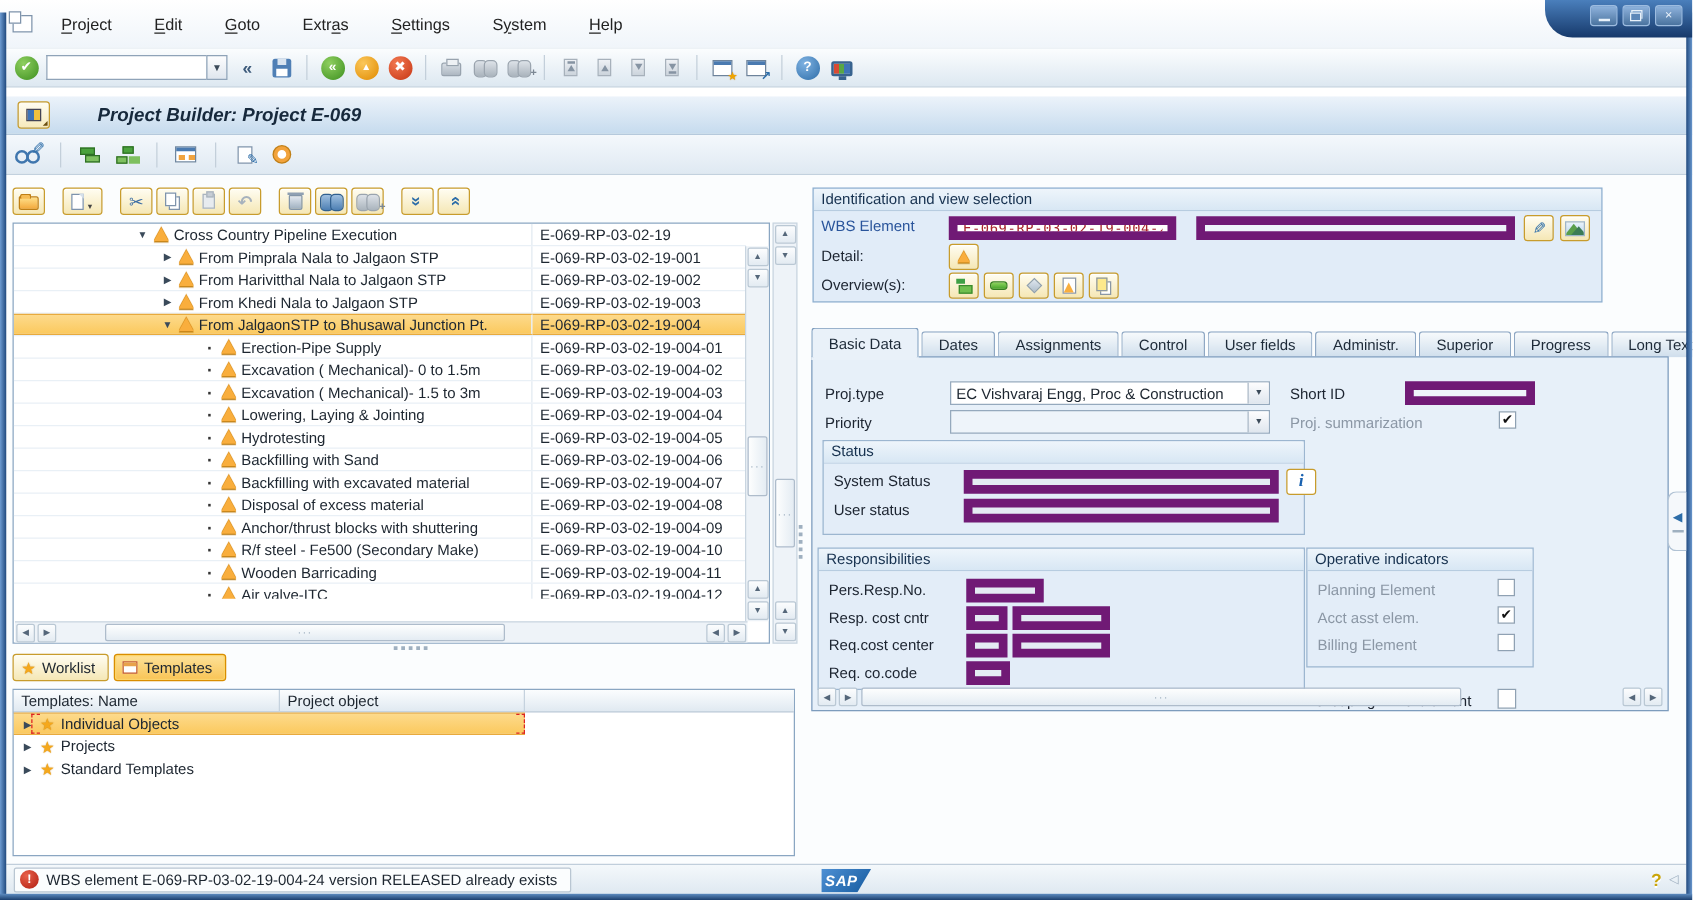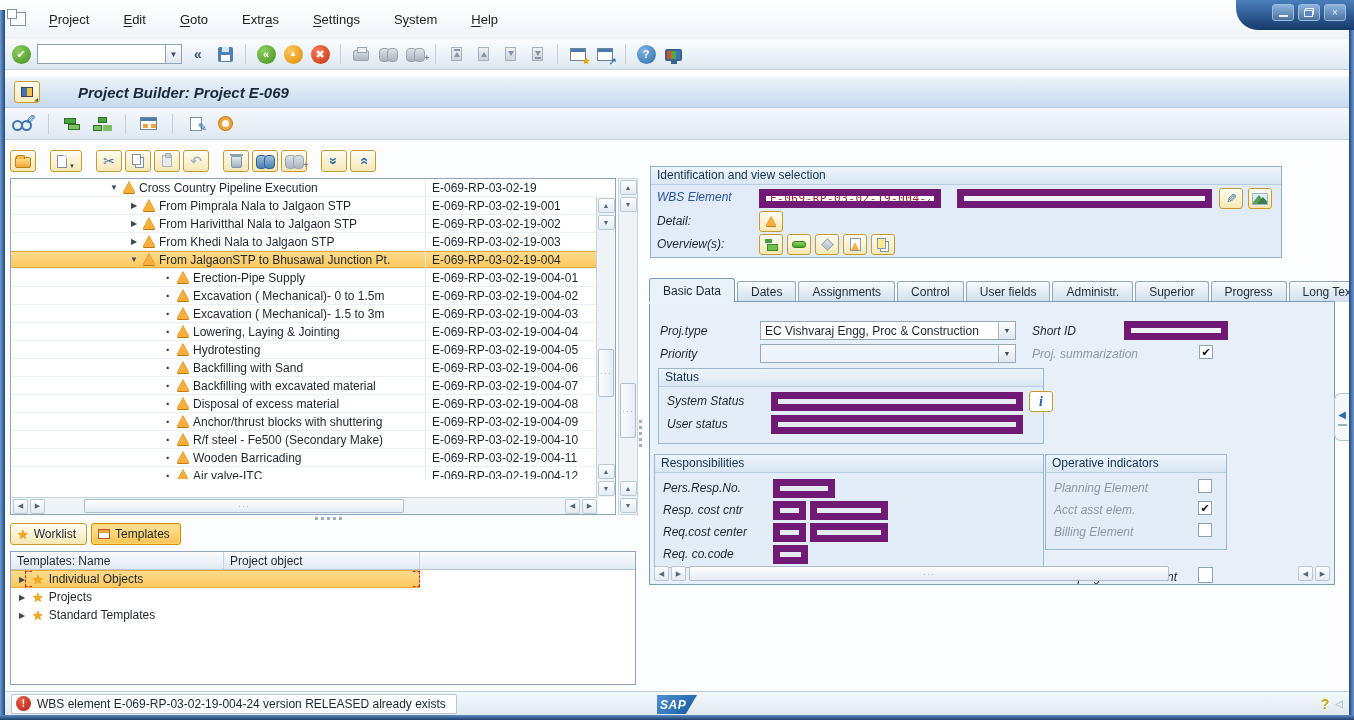--- a/index.html
+++ b/index.html
@@ -156,24 +156,24 @@
   #tmpl-header { display:flex; height:18px; background:linear-gradient(#fbfdfe,#e0e9f1); border-bottom:1px solid #b7c6d5; }
   #tmpl-header .hc1 { width:213px; padding:2px 6px; border-right:1px solid #c5d2de; }
   #tmpl-header .hc2 { width:196px; padding:2px 6px; border-right:1px solid #c5d2de; }
   .tmpl-row { display:flex; align-items:center; height:18px; position:relative; }
   .tmpl-row .lbl { display:flex; align-items:center; gap:5px; padding-left:6px; }
   .tmpl-row.sel { background:linear-gradient(#fdda8c,#fbc95e); width:409px; border-top:1px solid #e8aa3d; border-bottom:1px solid #e8aa3d; }
   .tmpl-row.sel::before { content:''; position:absolute; left:14px; top:0; bottom:0; width:6px; border-left:1px dashed #d22; border-top:1px dashed #d22; border-bottom:1px dashed #d22; }
   .tmpl-row.sel::after { content:''; position:absolute; right:0; top:0; bottom:0; width:6px; border-right:1px dashed #d22; border-top:1px dashed #d22; border-bottom:1px dashed #d22; }
 
   
-  #right-panel { position:absolute; left:644px; top:8px; width:686px; height:548px;margin-top:16px; }
+  #right-panel { position:absolute; left:644px; top:8px; width:686px; height:548px; }
   .grp-title { height:18px; line-height:17px; padding:0 6px; background:linear-gradient(#eef5fb,#d8e7f4); border-bottom:1px solid #b7cce0; color:#16314f; border-radius:2px 2px 0 0; }
   #ident-grp { position:absolute; left:1px; top:2px; width:632px; height:92px; background:#e1ecf8; border:1px solid #8fb0cf; }
-  .frow { position:absolute; display:flex; align-items:flex-start;font-style:italic; }
+  .frow { position:absolute; display:flex; align-items:flex-start; }
   .flabel { color:#1c2430; }
   .flabel.blue { color:#29549b; }
   .flabel.gray { color:#8b97a5; }
   .tfield { height:19px; border:7px solid #701a75; background:#fff; padding:0 4px; font-size:12px; font-family:inherit; }
   .tfield.disabled { background:#e4ebf3; }
   .tfield.red { color:#a8242a; font-family:"DejaVu Sans Mono","Liberation Mono",monospace; font-size:11px; letter-spacing:0.5px; }
   .gbtn.sm { width:24px; height:21px; }
   .mnt { width:16px; height:12px; background:linear-gradient(#e8f2fb,#bcd8ef); position:relative; overflow:hidden; border:1px solid #9db5ca; }
   .mnt::before { content:''; position:absolute; left:-2px; bottom:-1px; border-left:8px solid transparent; border-right:8px solid transparent; border-bottom:10px solid #5a9e4b; }
   .mnt::after { content:''; position:absolute; right:-3px; bottom:-1px; border-left:7px solid transparent; border-right:7px solid transparent; border-bottom:8px solid #3c7c55; }

